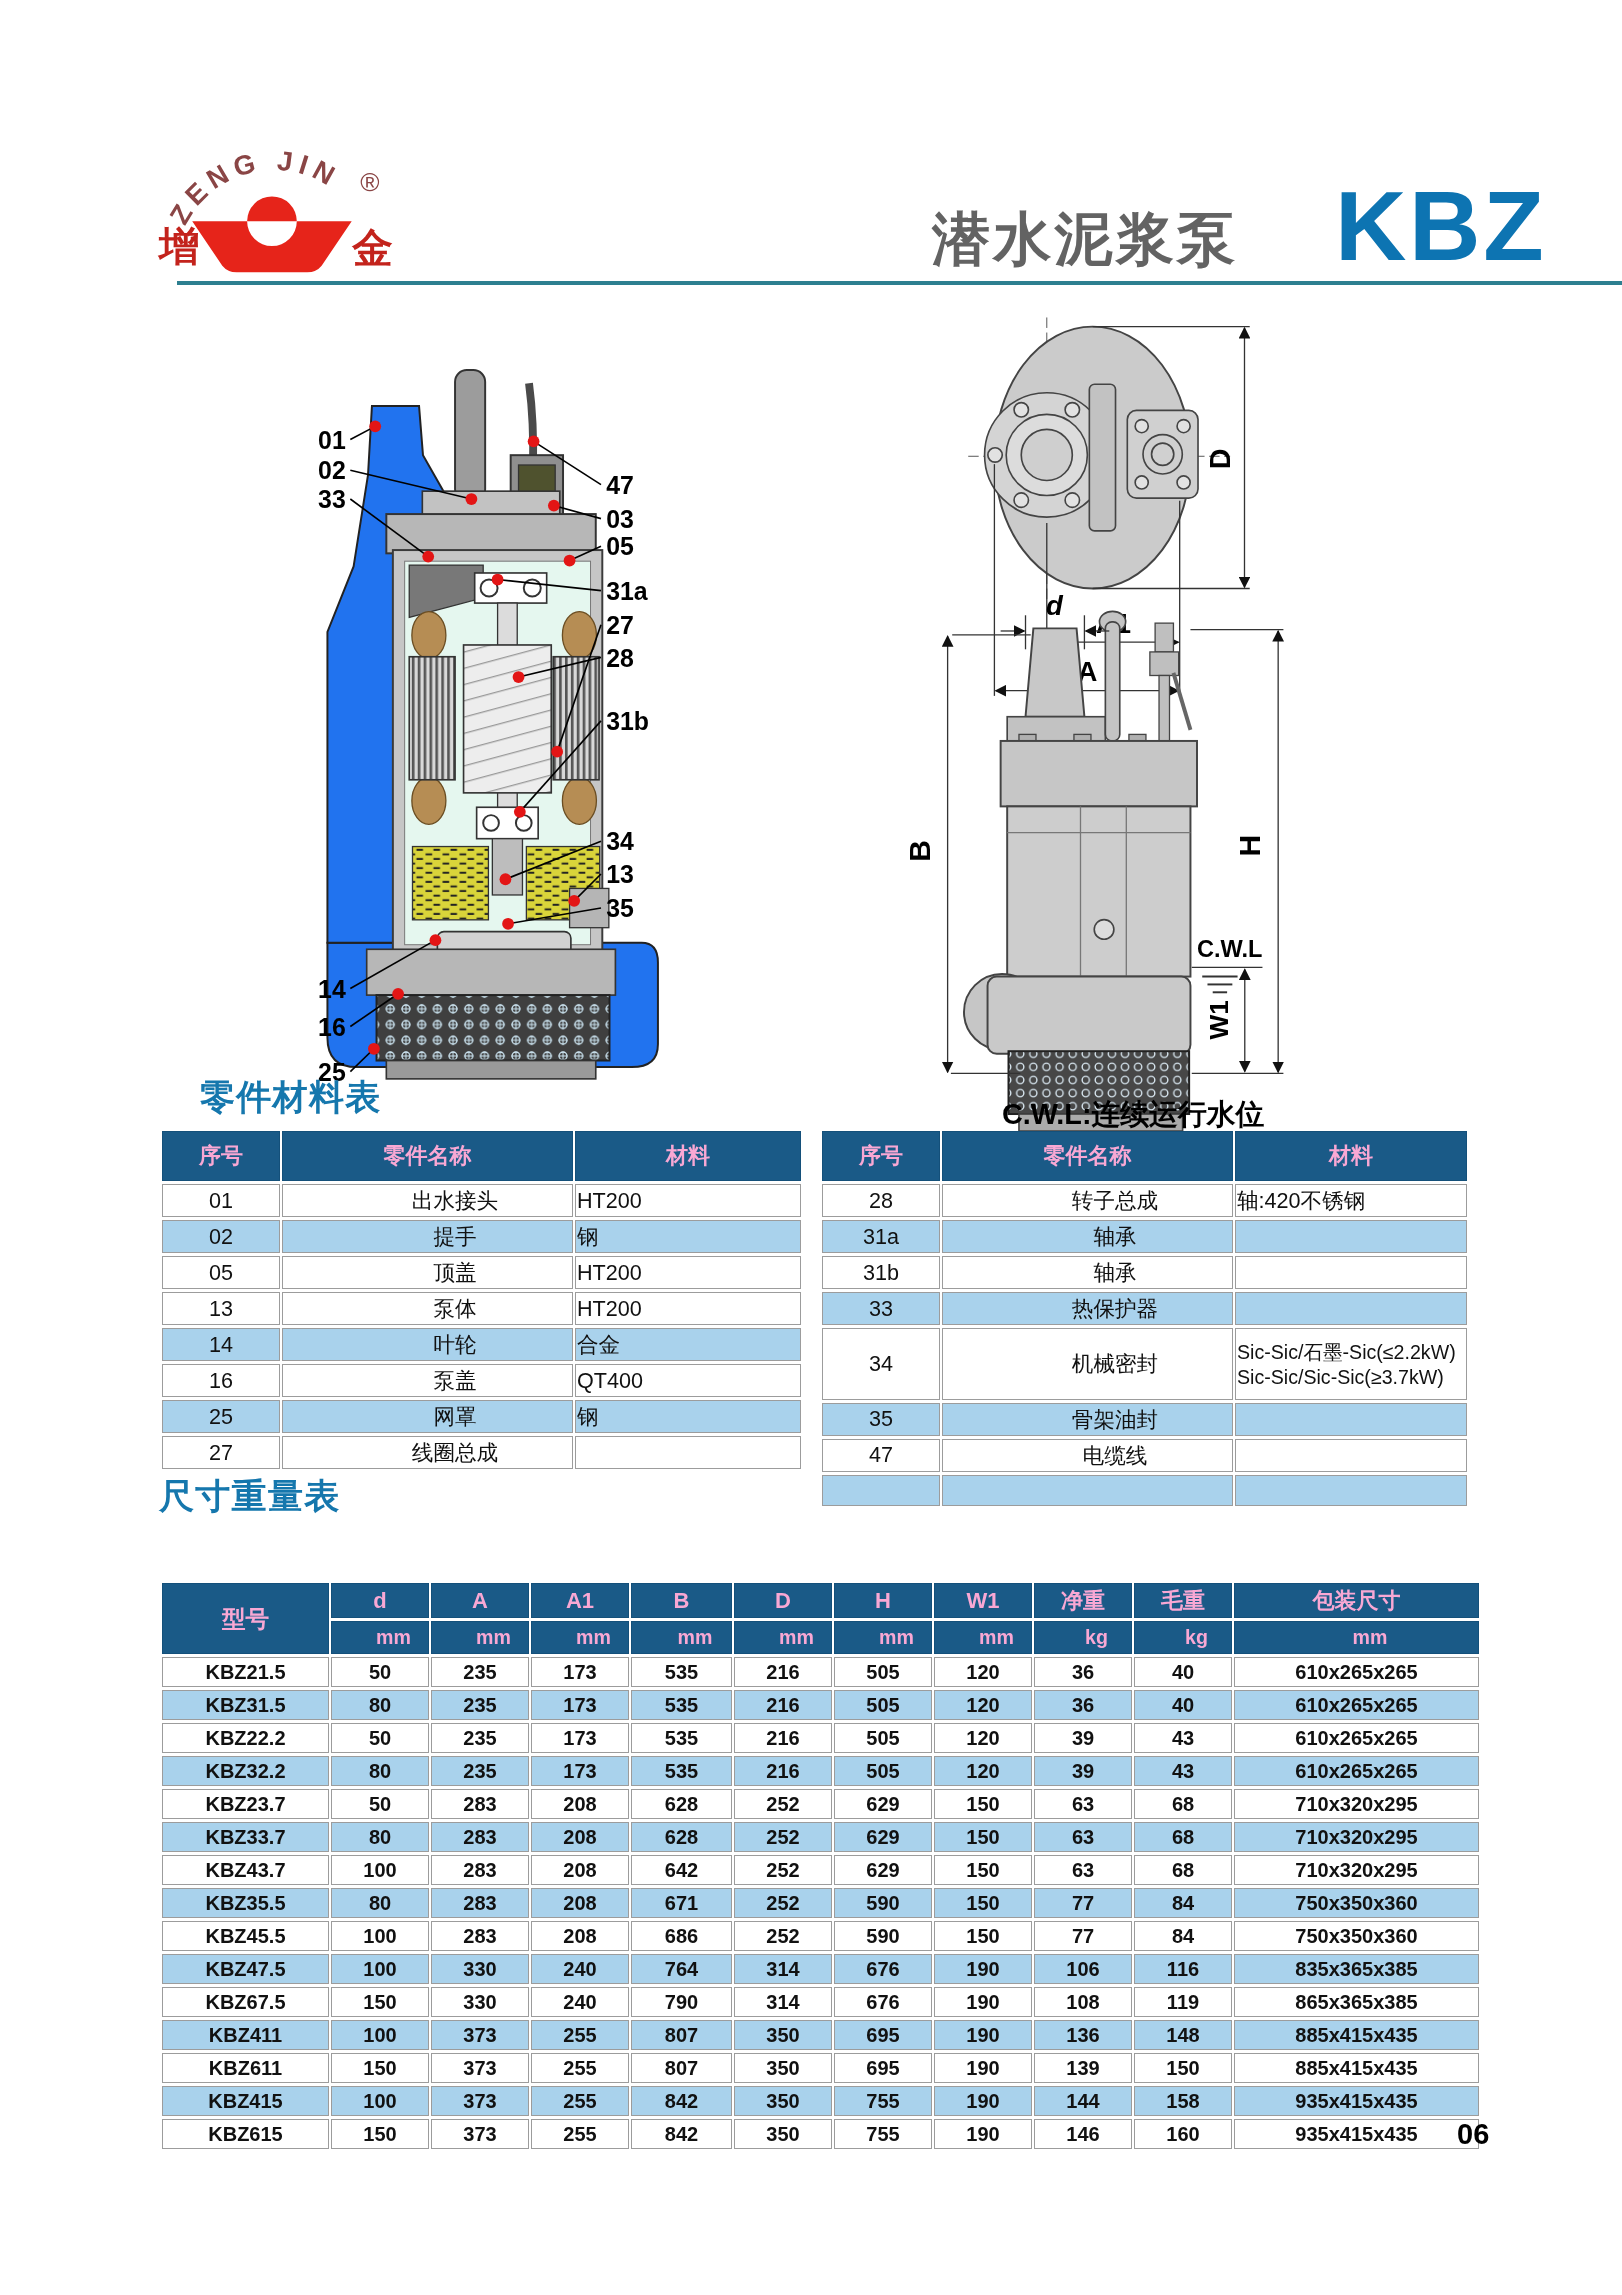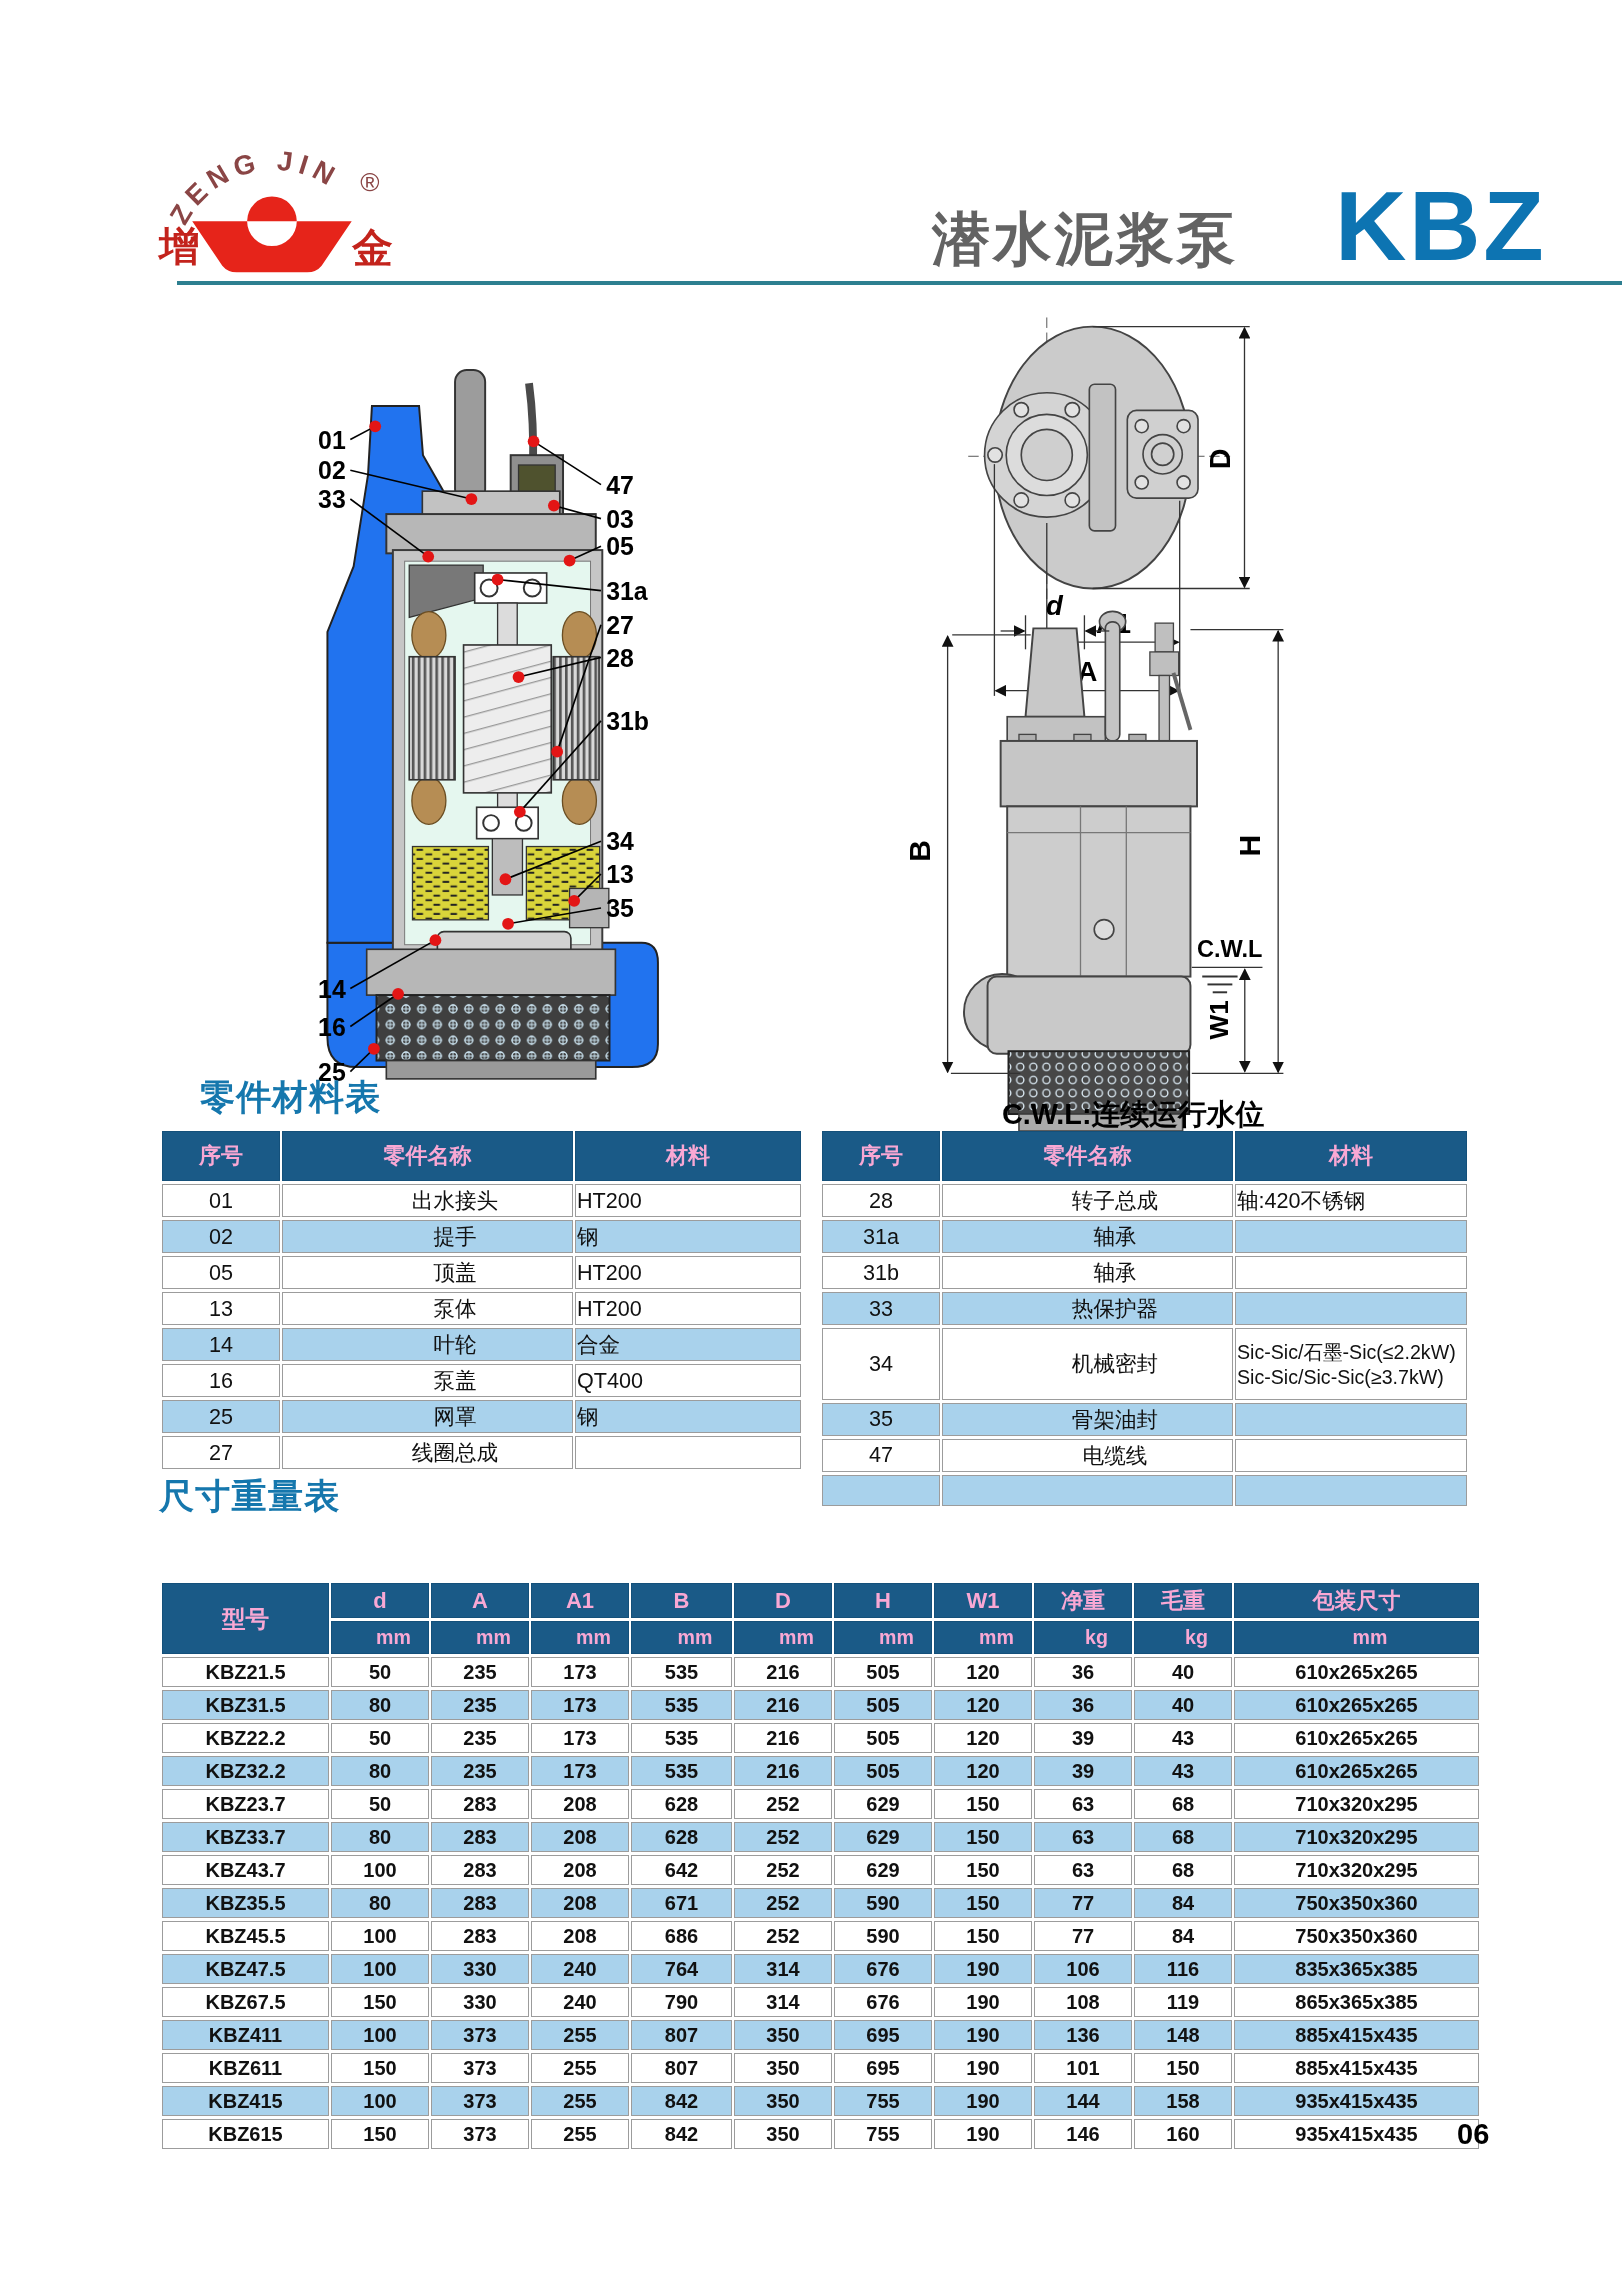--- a/index.html
+++ b/index.html
@@ -621,21 +621,21 @@
       </tr>
       <tr class="">
         <td>KBZ611</td>
         <td>150</td>
         <td>373</td>
         <td>255</td>
         <td>807</td>
         <td>350</td>
         <td>695</td>
         <td>190</td>
-        <td>101</td>
+        <td>139</td>
         <td>150</td>
         <td>885x415x435</td>
       </tr>
       <tr class="alt">
         <td>KBZ415</td>
         <td>100</td>
         <td>373</td>
         <td>255</td>
         <td>842</td>
         <td>350</td>

